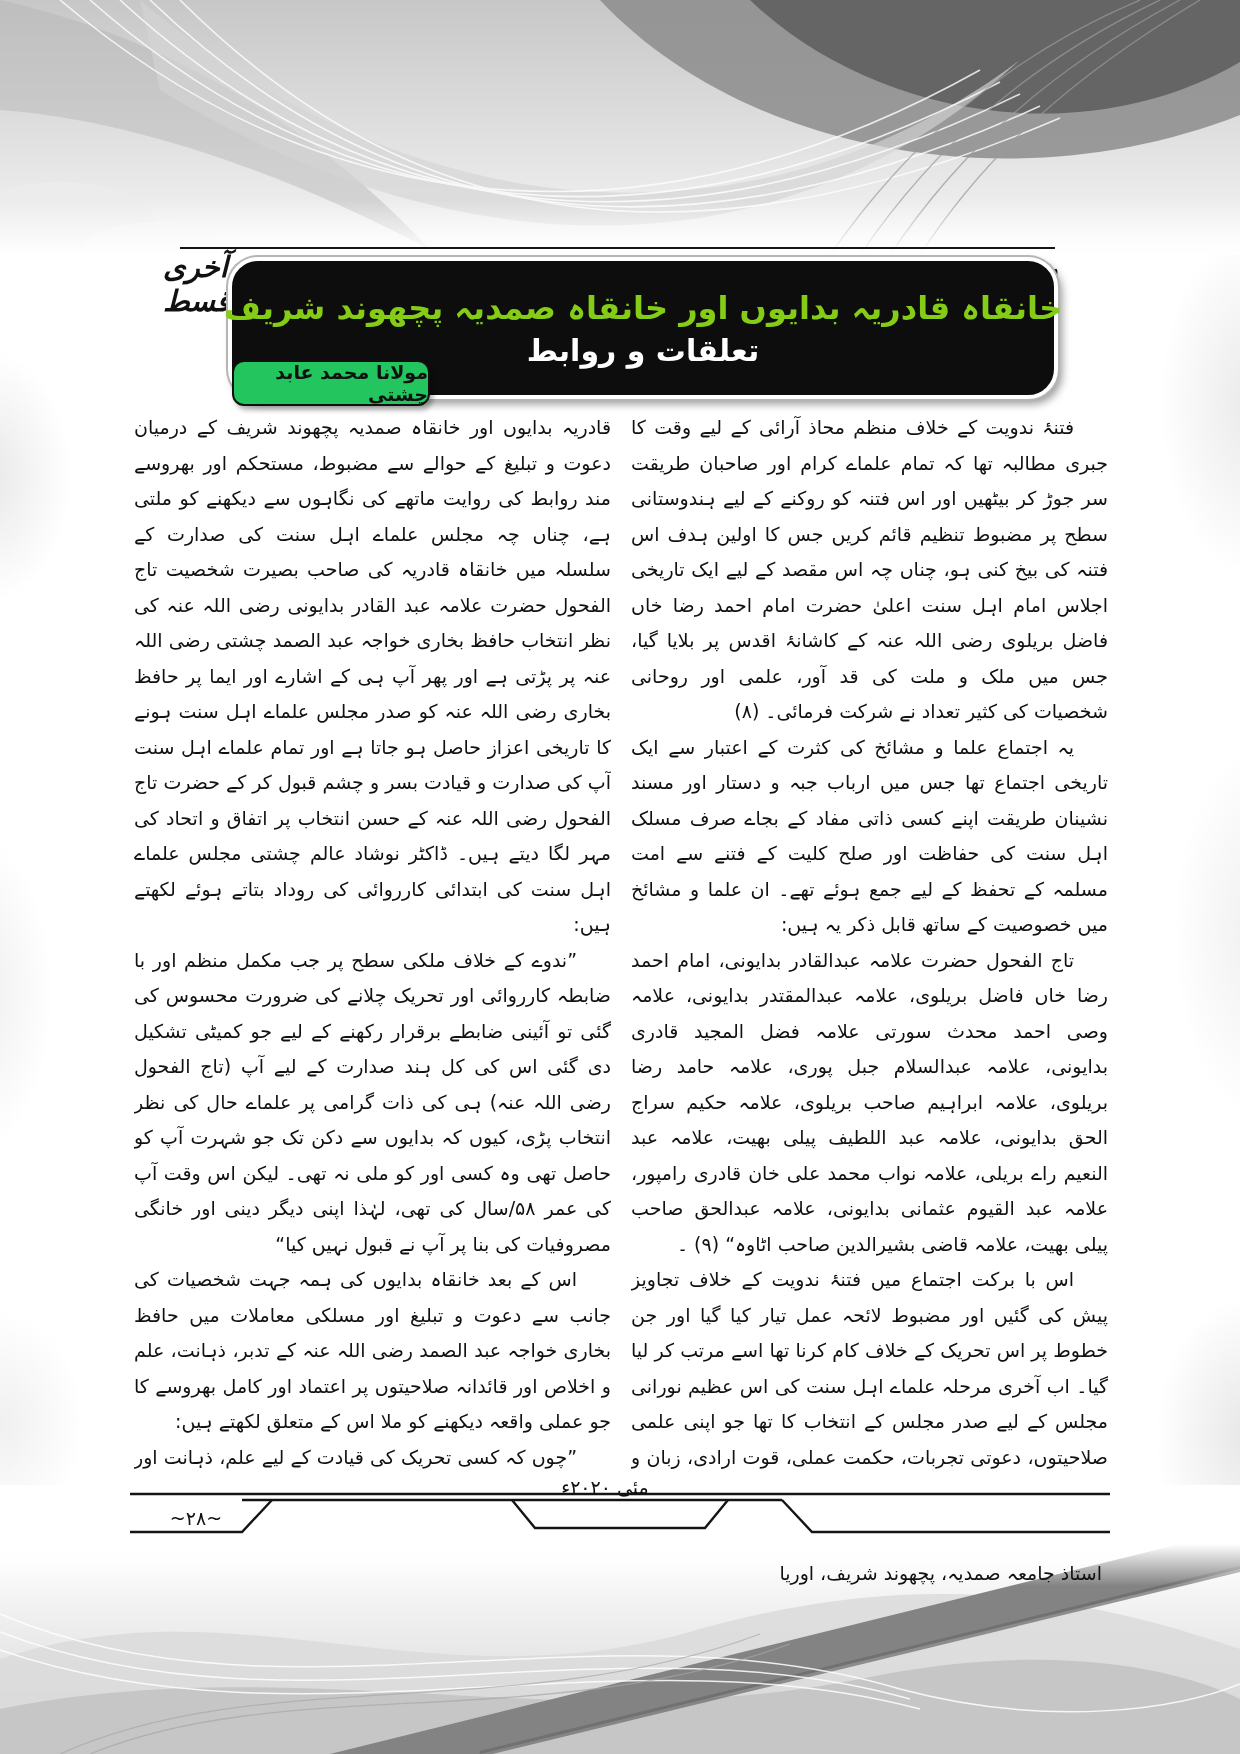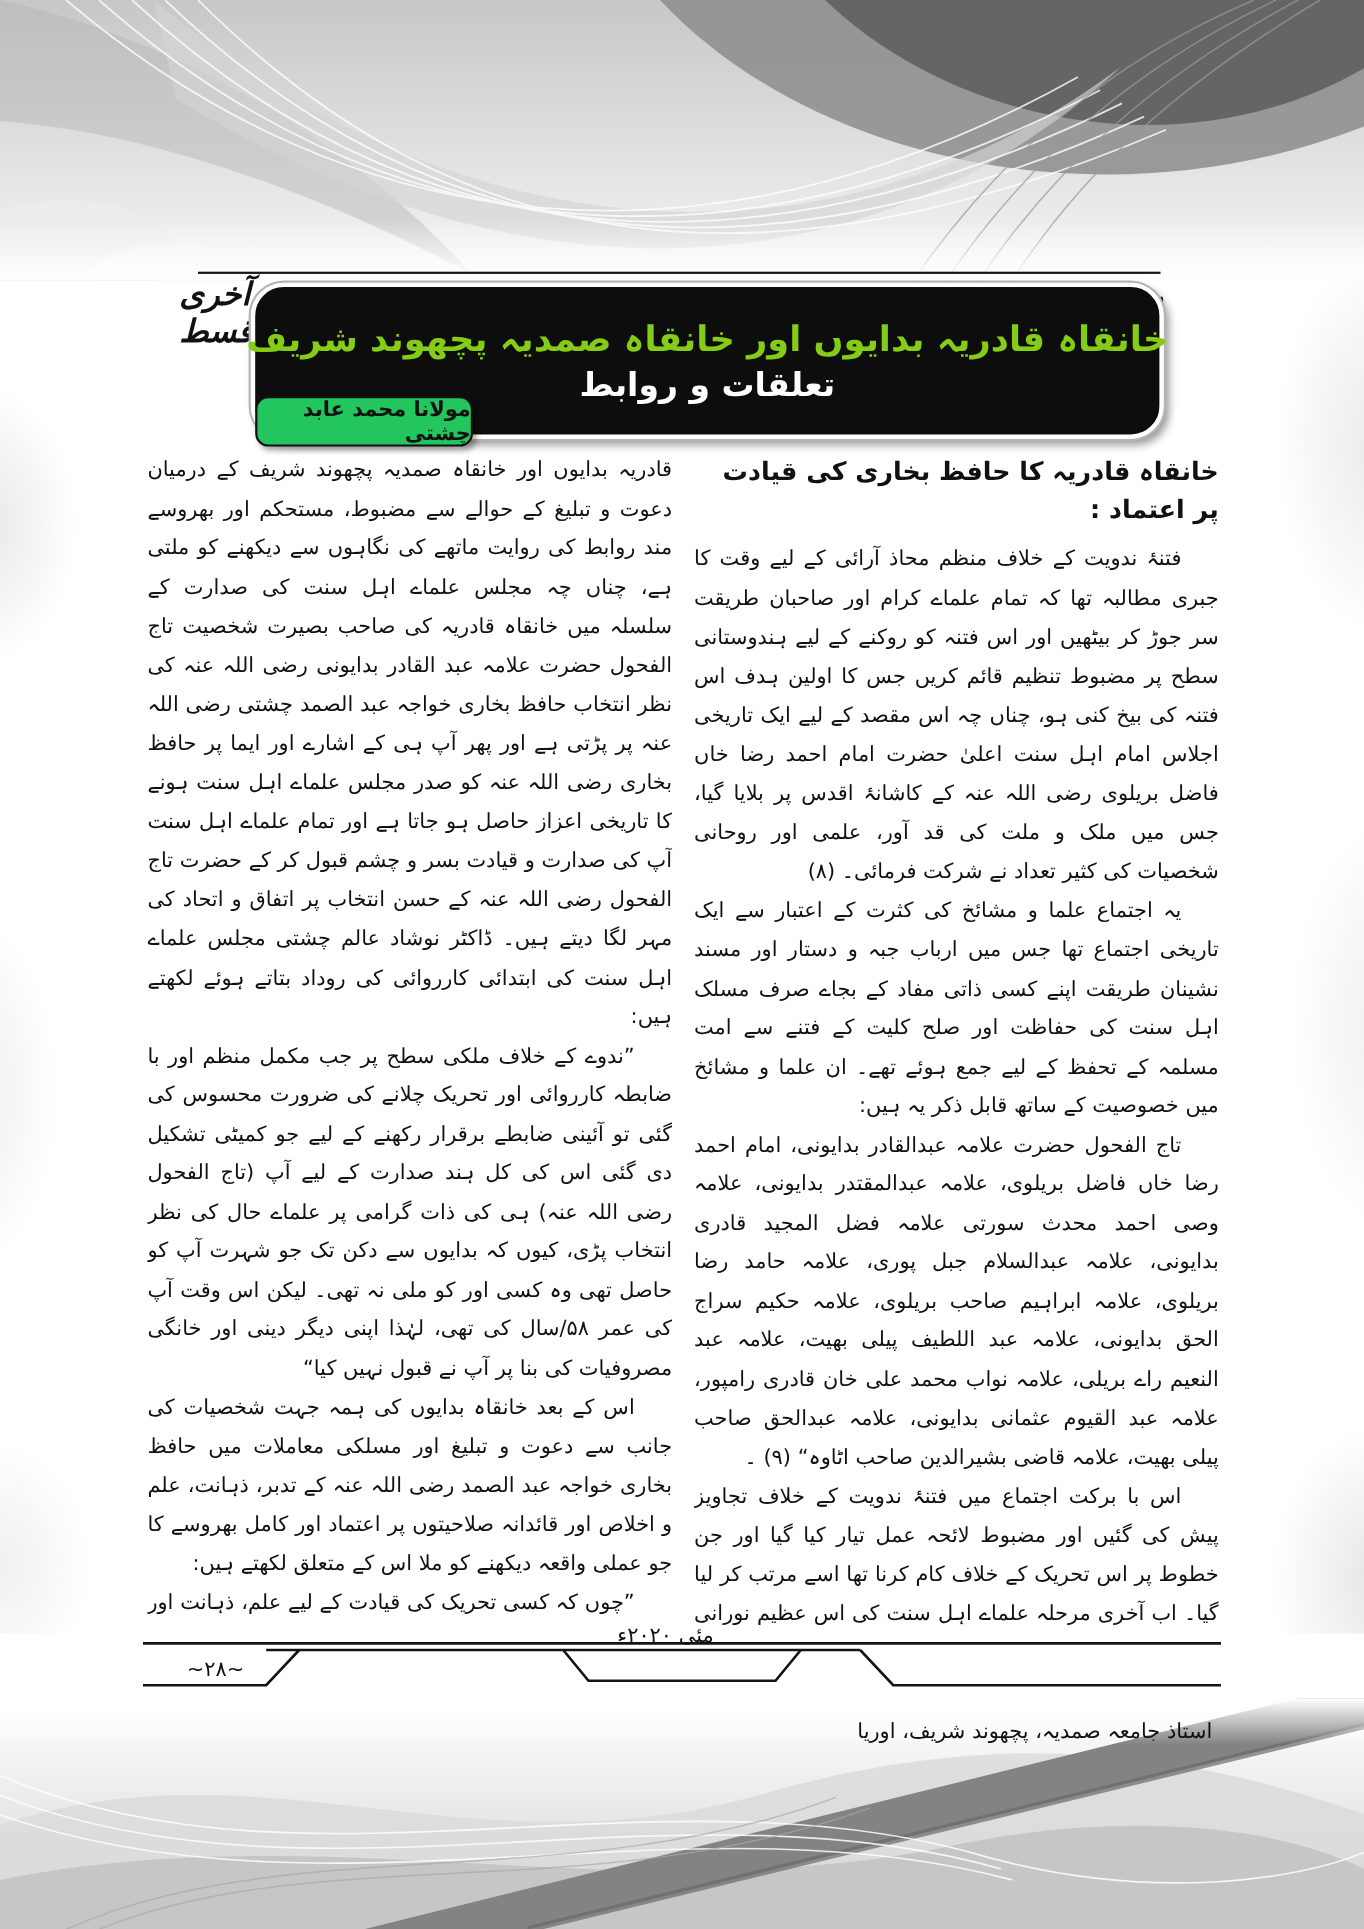--- a/index.html
+++ b/index.html
@@ -136,21 +136,20 @@
 
 <div class="title-box">
   <div class="title-line1">خانقاہ قادریہ بدایوں اور خانقاہ صمدیہ پچھوند شریف</div>
   <div class="title-line2">تعلقات و روابط</div>
 </div>
 
 <div class="author-box">مولانا محمد عابد چشتی</div>
 
 <div class="article">
   <div class="col">
-    <h2>خانقاہ قادریہ کا حافظ بخاری کی قیادت پر اعتماد :</h2>
     <p class="indent">فتنۂ ندویت کے خلاف منظم محاذ آرائی کے لیے وقت کا جبری مطالبہ تھا کہ تمام علماے کرام اور صاحبان طریقت سر جوڑ کر بیٹھیں اور اس فتنہ کو روکنے کے لیے ہندوستانی سطح پر مضبوط تنظیم قائم کریں جس کا اولین ہدف اس فتنہ کی بیخ کنی ہو، چناں چہ اس مقصد کے لیے ایک تاریخی اجلاس امام اہل سنت اعلیٰ حضرت امام احمد رضا خاں فاضل بریلوی رضی اللہ عنہ کے کاشانۂ اقدس پر بلایا گیا، جس میں ملک و ملت کی قد آور، علمی اور روحانی شخصیات کی کثیر تعداد نے شرکت فرمائی۔ (۸)</p>
     <p class="indent">یہ اجتماع علما و مشائخ کی کثرت کے اعتبار سے ایک تاریخی اجتماع تھا جس میں ارباب جبہ و دستار اور مسند نشینان طریقت اپنے کسی ذاتی مفاد کے بجاے صرف مسلک اہل سنت کی حفاظت اور صلح کلیت کے فتنے سے امت مسلمہ کے تحفظ کے لیے جمع ہوئے تھے۔ ان علما و مشائخ میں خصوصیت کے ساتھ قابل ذکر یہ ہیں:</p>
     <p class="indent">تاج الفحول حضرت علامہ عبدالقادر بدایونی، امام احمد رضا خاں فاضل بریلوی، علامہ عبدالمقتدر بدایونی، علامہ وصی احمد محدث سورتی علامہ فضل المجید قادری بدایونی، علامہ عبدالسلام جبل پوری، علامہ حامد رضا بریلوی، علامہ ابراہیم صاحب بریلوی، علامہ حکیم سراج الحق بدایونی، علامہ عبد اللطیف پیلی بھیت، علامہ عبد النعیم راے بریلی، علامہ نواب محمد علی خان قادری رامپور، علامہ عبد القیوم عثمانی بدایونی، علامہ عبدالحق صاحب پیلی بھیت، علامہ قاضی بشیرالدین صاحب اٹاوہ“ (۹) ۔</p>
     <p class="indent">اس با برکت اجتماع میں فتنۂ ندویت کے خلاف تجاویز پیش کی گئیں اور مضبوط لائحہ عمل تیار کیا گیا اور جن خطوط پر اس تحریک کے خلاف کام کرنا تھا اسے مرتب کر لیا گیا۔ اب آخری مرحلہ علماے اہل سنت کی اس عظیم نورانی مجلس کے لیے صدر مجلس کے انتخاب کا تھا جو اپنی علمی صلاحیتوں، دعوتی تجربات، حکمت عملی، قوت ارادی، زبان و قلم اور اخلاص کی طاقت سے ملکی سطح پر اس تنظیم کی قیادت و رہنمائی کا فریضہ انجام دے سکے۔ تاریخ کا یہی وہ سنہری مرحلہ جہاں ایک بار پھر خانقاہ</p>
   </div>
   <div class="col">
     <p>قادریہ بدایوں اور خانقاہ صمدیہ پچھوند شریف کے درمیان دعوت و تبلیغ کے حوالے سے مضبوط، مستحکم اور بھروسے مند روابط کی روایت ماتھے کی نگاہوں سے دیکھنے کو ملتی ہے، چناں چہ مجلس علماے اہل سنت کی صدارت کے سلسلہ میں خانقاہ قادریہ کی صاحب بصیرت شخصیت تاج الفحول حضرت علامہ عبد القادر بدایونی رضی اللہ عنہ کی نظر انتخاب حافظ بخاری خواجہ عبد الصمد چشتی رضی اللہ عنہ پر پڑتی ہے اور پھر آپ ہی کے اشارے اور ایما پر حافظ بخاری رضی اللہ عنہ کو صدر مجلس علماے اہل سنت ہونے کا تاریخی اعزاز حاصل ہو جاتا ہے اور تمام علماے اہل سنت آپ کی صدارت و قیادت بسر و چشم قبول کر کے حضرت تاج الفحول رضی اللہ عنہ کے حسن انتخاب پر اتفاق و اتحاد کی مہر لگا دیتے ہیں۔ ڈاکٹر نوشاد عالم چشتی مجلس علماے اہل سنت کی ابتدائی کارروائی کی روداد بتاتے ہوئے لکھتے ہیں:</p>
     <p class="indent">”ندوے کے خلاف ملکی سطح پر جب مکمل منظم اور با ضابطہ کارروائی اور تحریک چلانے کی ضرورت محسوس کی گئی تو آئینی ضابطے برقرار رکھنے کے لیے جو کمیٹی تشکیل دی گئی اس کی کل ہند صدارت کے لیے آپ (تاج الفحول رضی اللہ عنہ) ہی کی ذات گرامی پر علماے حال کی نظر انتخاب پڑی، کیوں کہ بدایوں سے دکن تک جو شہرت آپ کو حاصل تھی وہ کسی اور کو ملی نہ تھی۔ لیکن اس وقت آپ کی عمر ۵۸/سال کی تھی، لہٰذا اپنی دیگر دینی اور خانگی مصروفیات کی بنا پر آپ نے قبول نہیں کیا“</p>
     <p class="indent">اس کے بعد خانقاہ بدایوں کی ہمہ جہت شخصیات کی جانب سے دعوت و تبلیغ اور مسلکی معاملات میں حافظ بخاری خواجہ عبد الصمد رضی اللہ عنہ کے تدبر، ذہانت، علم و اخلاص اور قائدانہ صلاحیتوں پر اعتماد اور کامل بھروسے کا جو عملی واقعہ دیکھنے کو ملا اس کے متعلق لکھتے ہیں:</p>
     <p class="indent">”چوں کہ کسی تحریک کی قیادت کے لیے علم، ذہانت اور تدبر کے ساتھ ساتھ حلم و بردباری کی بھی ضرورت پڑتی ہے اس لیے اعلیٰ حضرت تاج الفحول کے ایما پر مجلس علماے اہل سنت (۱۸۹۸) کی صدارت قبلۂ عالم، حافظ کلام باری و صحیح بخاری خواجہ عبد الصمد مودودی چشتی سہسوانی ثم پچھوندوی آپ کے شاگرد خاص کے حصہ</p>

